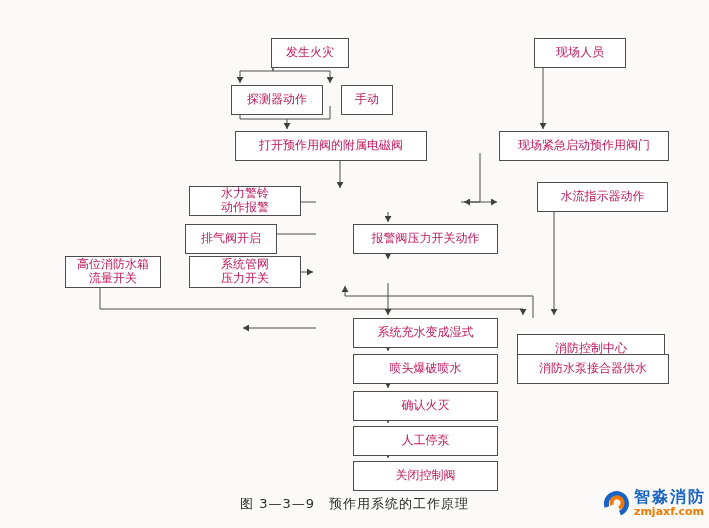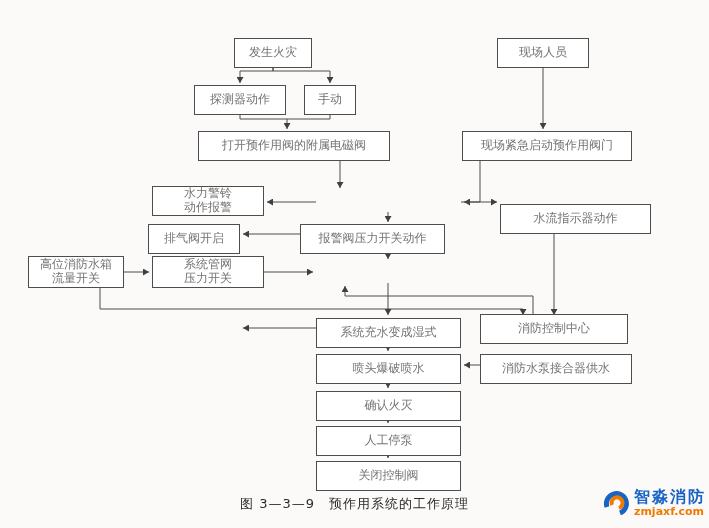--- a/index.html
+++ b/index.html
@@ -5,22 +5,22 @@
   html,body{margin:0;padding:0;}
   body{font-family:"DejaVu Sans","Liberation Sans",sans-serif;background:#eee;}
   .stage{
     position:relative;width:709px;height:528px;background:#fbfaf8;overflow:hidden;
   }
   .wires{position:absolute;left:0;top:0;width:709px;height:528px;}
   .node{
     position:absolute;box-sizing:border-box;
     border:1px solid #4d4d4d;background:#ffffff;
     display:flex;align-items:center;justify-content:center;
-    font-size:12px;line-height:1.15;color:#737373;text-align:center;
-    white-space:pre-line;padding:14px 3px;
+    font-size:12px;line-height:1.15;color:#be185d;text-align:center;
+    white-space:pre-line;padding:14px 3px;margin-left:37px;
   }
   .caption{
     position:absolute;left:0;top:495px;width:709px;text-align:center;
     font-size:13px;color:#2b2b2b;letter-spacing:1px;
   }
   .watermark{
     position:absolute;right:3px;top:488px;display:flex;align-items:center;gap:5px;
   }
   .wm-text{display:flex;flex-direction:column;align-items:flex-start;line-height:1.1;}
   .wm-brand{font-size:16px;font-weight:bold;color:#1963c4;letter-spacing:2px;}
@@ -68,29 +68,29 @@
   </svg>
 
   <div class="node" style="left:234px;top:38px;width:78px;height:20px">发生火灾</div>
   <div class="node" style="left:497px;top:38px;width:92px;height:20px">现场人员</div>
   <div class="node" style="left:194px;top:85px;width:92px;height:21px">探测器动作</div>
   <div class="node" style="left:304px;top:85px;width:52px;height:14px">手动</div>
   <div class="node" style="left:198px;top:131px;width:192px;height:22px">打开预作用阀的附属电磁阀</div>
   <div class="node" style="left:462px;top:131px;width:170px;height:22px">现场紧急启动预作用阀门</div>
   <div class="node" style="left:152px;top:186px;width:112px;height:30px">水力警铃
 动作报警</div>
-  <div class="node" style="left:500px;top:204px;width:151px;height:22px">水流指示器动作</div>
+  <div class="node" style="left:500px;top:182px;width:131px;height:22px">水流指示器动作</div>
   <div class="node" style="left:148px;top:224px;width:92px;height:21px">排气阀开启</div>
-  <div class="node" style="left:300px;top:224px;width:145px;height:21px">报警阀压力开关动作</div>
+  <div class="node" style="left:316px;top:224px;width:145px;height:21px">报警阀压力开关动作</div>
   <div class="node" style="left:28px;top:256px;width:96px;height:32px">高位消防水箱
 流量开关</div>
   <div class="node" style="left:152px;top:256px;width:112px;height:32px">系统管网
 压力开关</div>
   <div class="node" style="left:316px;top:318px;width:145px;height:20px">系统充水变成湿式</div>
-  <div class="node" style="left:480px;top:314px;width:148px;height:23px">消防控制中心</div>
+  <div class="node" style="left:480px;top:334px;width:148px;height:23px">消防控制中心</div>
   <div class="node" style="left:316px;top:354px;width:145px;height:21px">喷头爆破喷水</div>
   <div class="node" style="left:480px;top:354px;width:152px;height:21px">消防水泵接合器供水</div>
   <div class="node" style="left:316px;top:391px;width:145px;height:20px">确认火灭</div>
   <div class="node" style="left:316px;top:426px;width:145px;height:20px">人工停泵</div>
   <div class="node" style="left:316px;top:461px;width:145px;height:27px">关闭控制阀</div>
 
   <div class="caption">图 3—3—9　预作用系统的工作原理</div>
 
   <div class="watermark">
     <svg width="26" height="26" viewBox="0 0 26 26">

